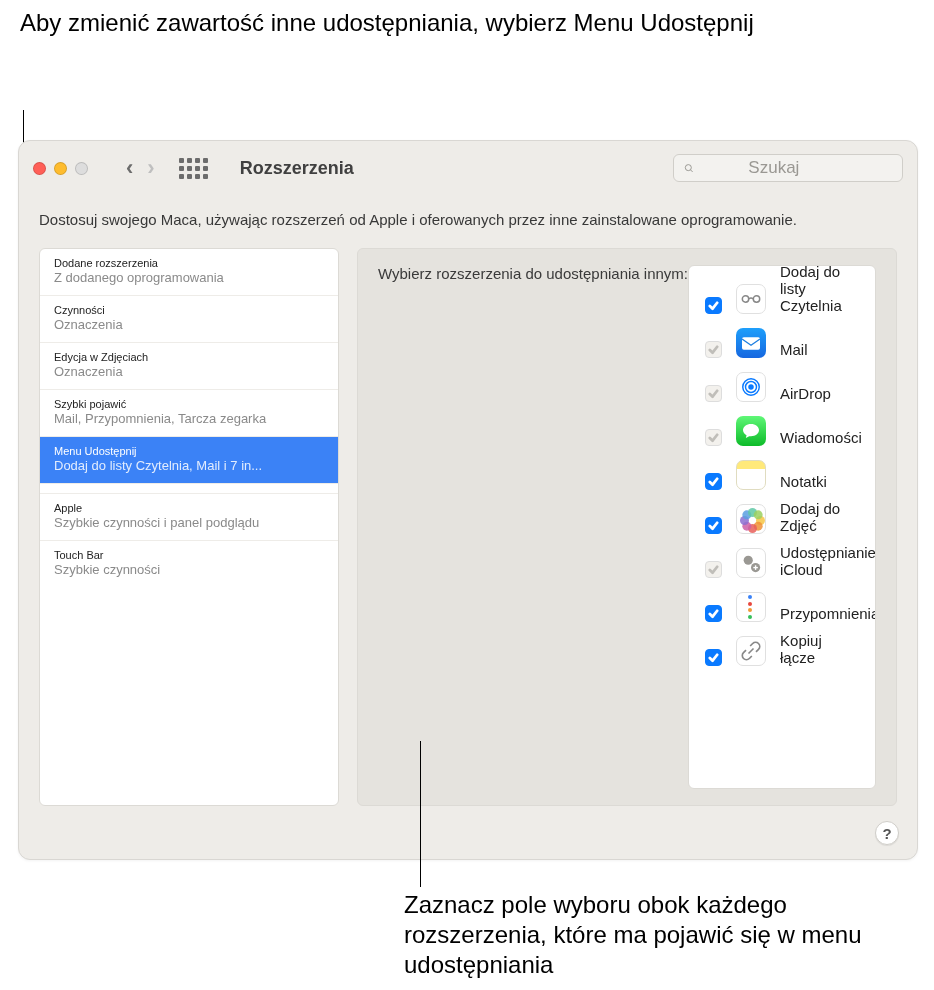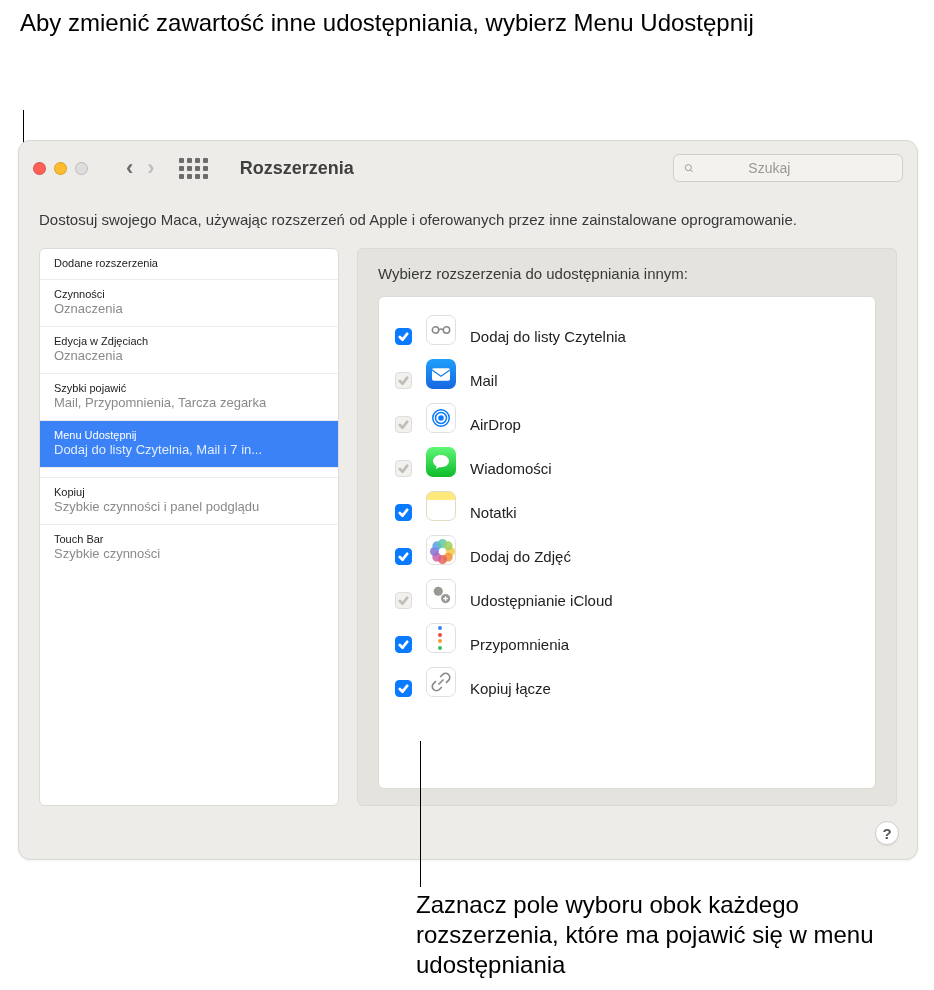--- a/index.html
+++ b/index.html
@@ -35,21 +35,21 @@
     bottom: 0;
     left: 0;
     width: 15px;
     height: 1px;
     background: #000;
   }
 
   .callout-bottom {
     position: absolute;
     top: 890px;
-    left: 416px;
+    left: 404px;
     font-size: 24px;
     line-height: 1.25;
   }
   .callout-line-bottom {
     position: absolute;
     top: 741px;
     left: 420px;
     width: 1px;
     height: 146px;
     background: #000;
@@ -96,21 +96,21 @@
     align-items: center;
     background: rgba(255,255,255,0.3);
     border: 1px solid #d0cec9;
     border-radius: 6px;
     padding: 4px 10px;
     width: 230px;
     height: 28px;
     color: #9a9893;
   }
   .search svg { width: 15px; height: 15px; stroke: #8f8d88; fill: none; stroke-width: 2; margin-right: 6px; }
-  .search input { border: none; background: transparent; outline: none; font-size: 14px; width: 100%; color: #8b5cf6; margin-left: 48px; }
+  .search input { border: none; background: transparent; outline: none; font-size: 17px; width: 100%; color: #8b5cf6; margin-left: 48px; }
   .search input::placeholder { color: #9a9893; }
 
   .desc {
     padding: 14px 20px 0 20px;
     font-size: 15px;
     color: #383838;
     line-height: 1.4;
   }
 
   .content {
@@ -139,21 +139,20 @@
   .side-item.selected .t { color: #fff; }
   .side-item.selected .s { color: rgba(255,255,255,0.85); }
 
   .main {
     flex: 1;
     background: #e5e3de;
     border: 1px solid #dcdad5;
     border-radius: 6px;
     padding: 16px 20px;
     display: flex;
-    flex-direction: column;
   }
   .main-title { font-size: 15px; color: #3a3a3a; margin-bottom: 14px; }
   .ext-list {
     flex: 1;
     background: #fff;
     border: 1px solid #dcdad5;
     border-radius: 6px;
     padding: 10px 12px;
     overflow: hidden;
   }
@@ -260,40 +259,41 @@
     </div>
   </div>
 
   <div class="desc">Dostosuj swojego Maca, używając rozszerzeń od Apple i oferowanych przez inne zainstalowane oprogramowanie.</div>
 
   <div class="content">
 
     <div class="sidebar" id="sidebar">
         <div class="side-item">
           <div class="t">Dodane rozszerzenia</div>
+          <div class="s">Z dodanego oprogramowania</div>
         </div>
         <div class="side-item">
           <div class="t">Czynności</div>
           <div class="s">Oznaczenia</div>
         </div>
         <div class="side-item">
           <div class="t">Edycja w Zdjęciach</div>
           <div class="s">Oznaczenia</div>
         </div>
         <div class="side-item">
           <div class="t">Szybki pojawić</div>
           <div class="s">Mail, Przypomnienia, Tarcza zegarka</div>
         </div>
         <div class="side-item selected">
           <div class="t">Menu Udostępnij</div>
           <div class="s">Dodaj do listy Czytelnia, Mail i 7 in...</div>
         </div>
         <div class="side-sep"></div>
         <div class="side-item">
-          <div class="t">Kopiuj</div>
+          <div class="t">Apple</div>
           <div class="s">Szybkie czynności i panel podglądu</div>
         </div>
         <div class="side-item">
           <div class="t">Touch Bar</div>
           <div class="s">Szybkie czynności</div>
         </div>
       </div>
 
     <div class="main">
       <div class="main-title">Wybierz rozszerzenia do udostępniania innym:</div>

